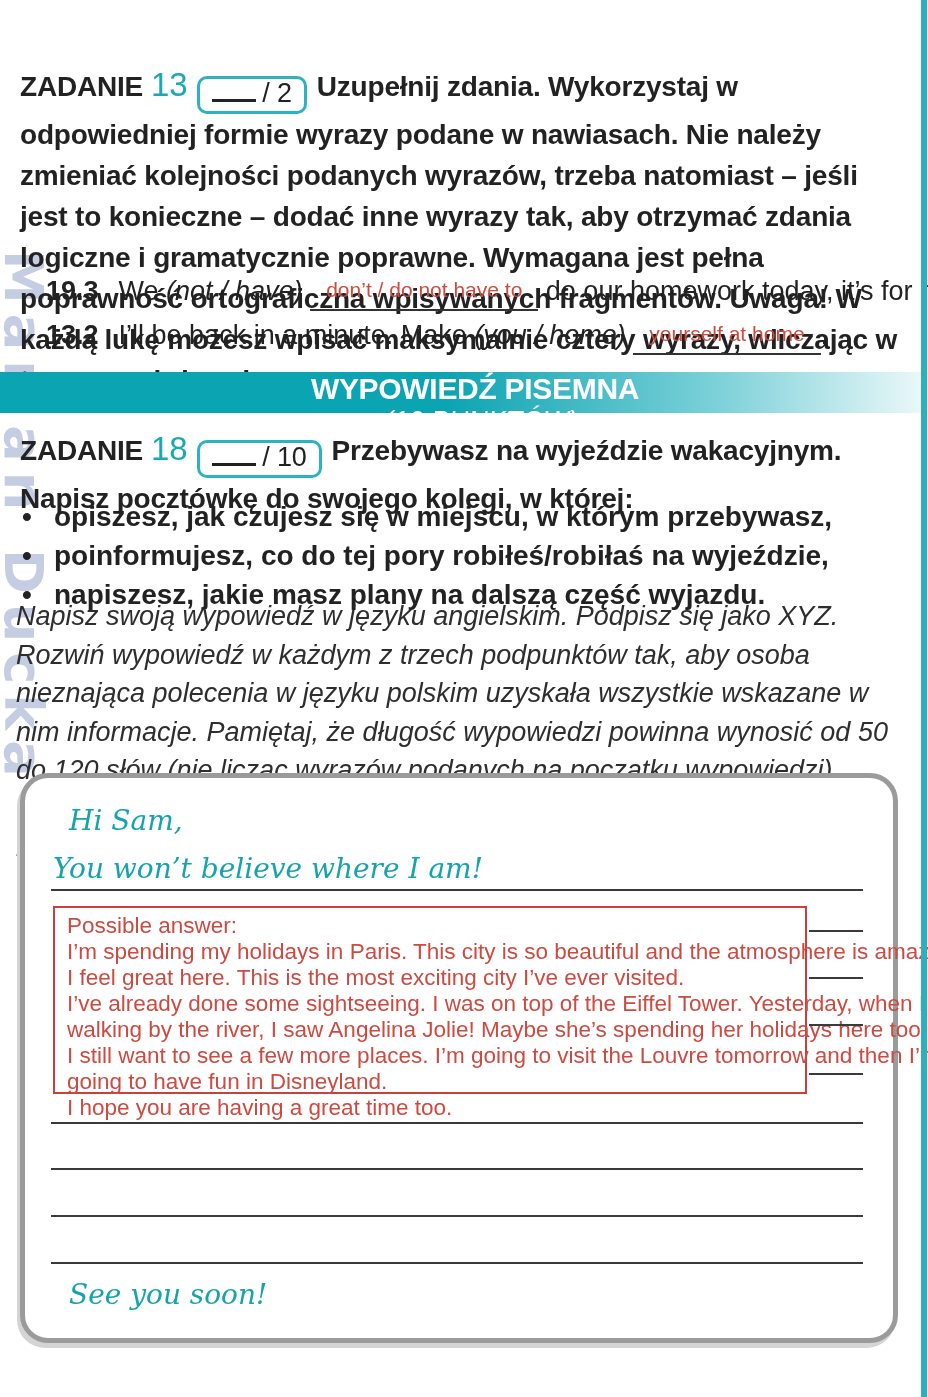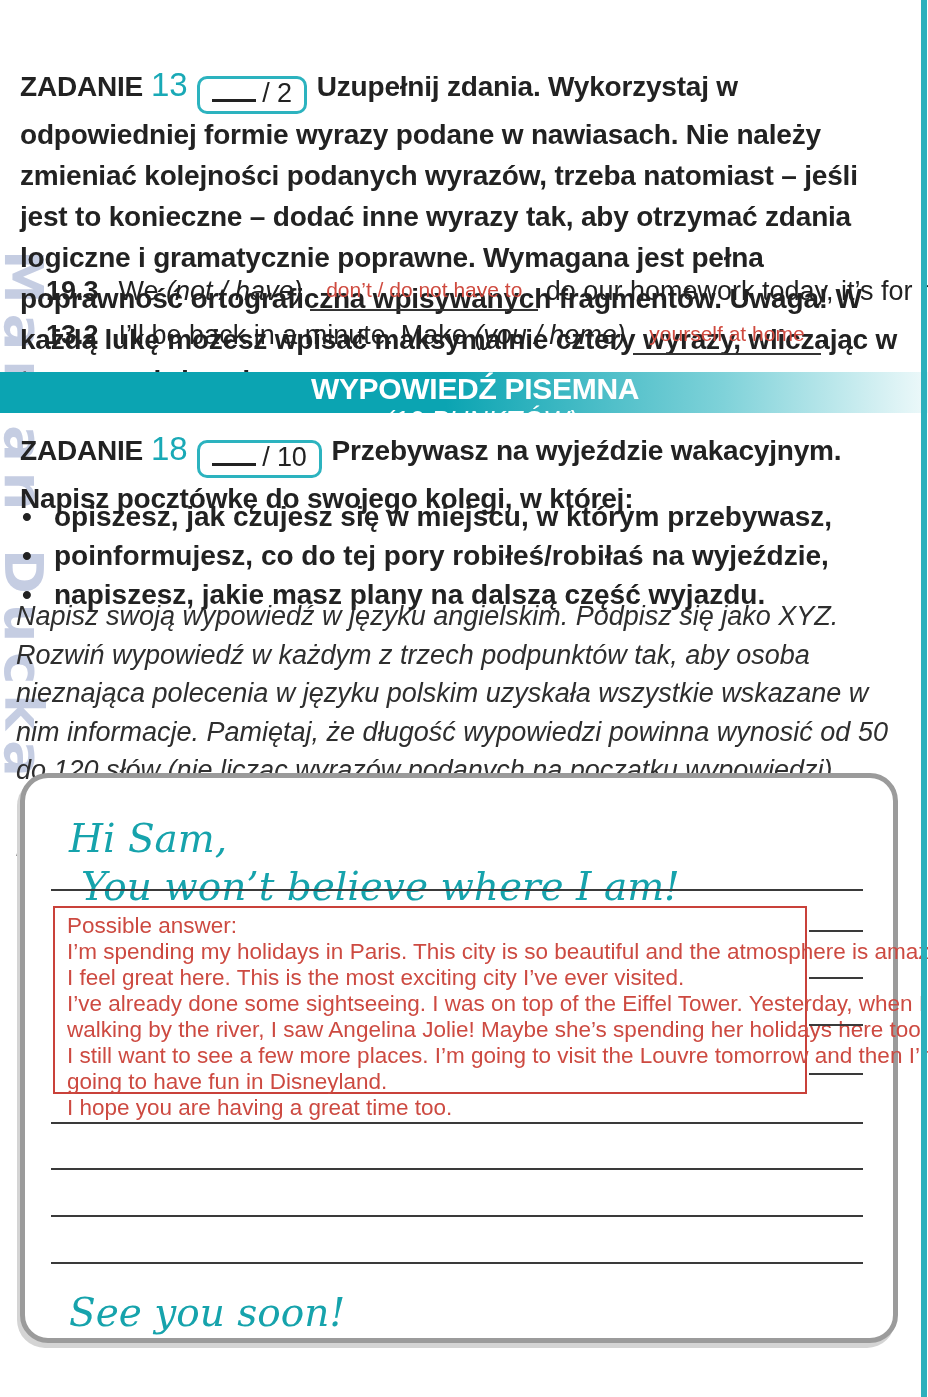--- a/index.html
+++ b/index.html
@@ -63,21 +63,21 @@
   .italic-note { position:absolute; left:16px; top:597px; width:902px;
     font-style:italic; font-size:27px; line-height:38.5px; color:#2e2e2e; }
 
   
   .postcard {
     position:absolute; left:20px; top:773px; width:878px; height:570px;
     border:5px solid #9b9b9b; border-radius:28px; background:#fff;
     box-shadow:-3px 5px 0 #d4d4d4;
   }
   .hand { position:absolute; font-family:"DejaVu Serif", serif; font-style:italic;
-    color:#16a3ac; font-size:39px; white-space:nowrap;margin-top:12px; }
+    color:#16a3ac; font-size:28px; white-space:nowrap; }
   .pc-line { position:absolute; border-top:2.5px solid #3a3a3a; height:0; }
 
   .answer-box {
     position:absolute; left:28px; top:128px; width:754px; height:188px;
     border:2.5px solid #c9413a; padding:5px 12px; background:#fff;
   }
   .answer-box div { color:#cd4a41; font-size:22.5px; line-height:26px; white-space:nowrap; }
 </style>
 </head>
 <body>
@@ -120,21 +120,21 @@
     <div class="bullet-row">
       <span class="bullet-dot">•</span>
       <span>napiszesz, jakie masz plany na dalszą część wyjazdu.</span>
     </div>
   </div>
 
   <div class="italic-note">Napisz swoją wypowiedź w języku angielskim. Podpisz się jako XYZ. Rozwiń wypowiedź w każdym z trzech podpunktów tak, aby osoba nieznająca polecenia w języku polskim uzyskała wszystkie wskazane w nim informacje. Pamiętaj, że długość wypowiedzi powinna wynosić od 50 do 120 słów (nie licząc wyrazów podanych na początku wypowiedzi). Oceniane są: umiejętność pełnego przekazania informacji, spójność, bogactwo językowe oraz poprawność językowa.</div>
 
   <div class="postcard">
     <div class="hand" style="left:44px; top:26px;">Hi Sam,</div>
-    <div class="hand" style="left:56px; top:74px;text-align:right;">You won’t believe where I am!</div>
+    <div class="hand" style="left:28px; top:74px;text-align:right;">You won’t believe where I am!</div>
 
     <div class="pc-line" style="left:26px; top:111px; width:812px;"></div>
 
     <div class="answer-box">
       <div>Possible answer:</div>
       <div>I’m spending my holidays in Paris. This city is so beautiful and the atmosphere is amazing.</div>
       <div>I feel great here. This is the most exciting city I’ve ever visited.</div>
       <div>I’ve already done some sightseeing. I was on top of the Eiffel Tower. Yesterday, when I was</div>
       <div>walking by the river, I saw Angelina Jolie! Maybe she’s spending her holidays here too.</div>
       <div>I still want to see a few more places. I’m going to visit the Louvre tomorrow and then I’m</div>

